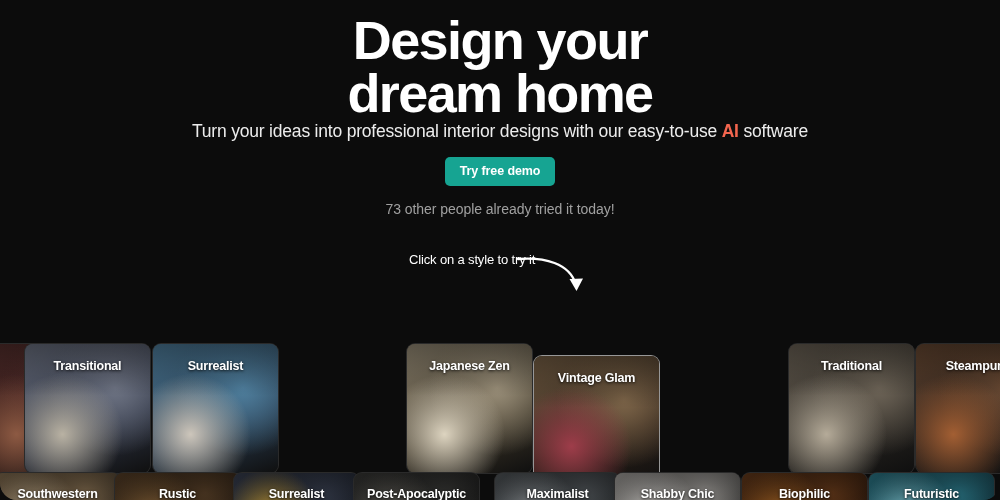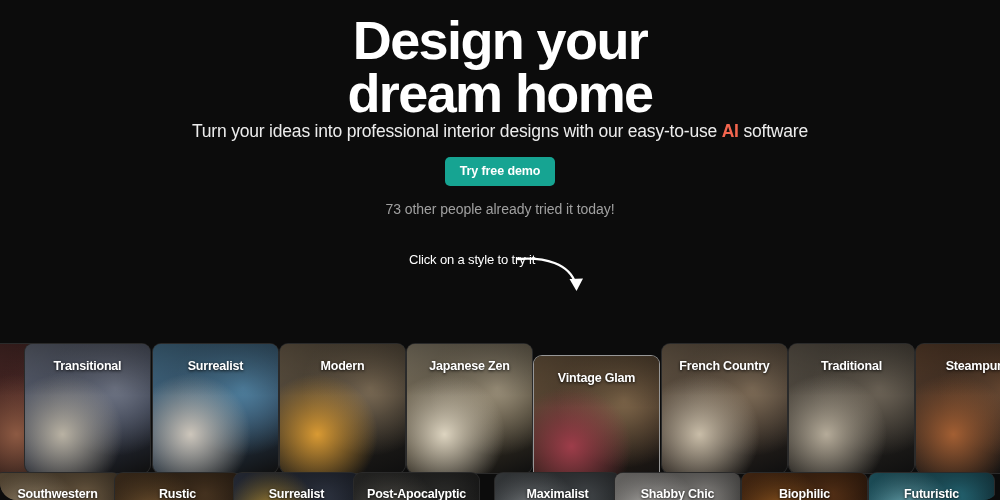--- a/index.html
+++ b/index.html
@@ -151,39 +151,29 @@
         <div class="card" style="left: 24px;">
           <div class="thumb" style="background: radial-gradient(circle at 30% 70%, rgb(185, 178, 163) 0%, rgba(0, 0, 0, 0) 48%), radial-gradient(circle at 72% 34%, rgb(110, 116, 132) 0%, rgba(0, 0, 0, 0) 55%), linear-gradient(160deg, rgb(110, 116, 132) 0%, rgb(43, 49, 64) 62%, rgb(15, 15, 15) 100%);"></div>
           <div class="veil"></div>
           <div class="label">Transitional</div>
         </div>
         <div class="card" style="left: 152px;">
           <div class="thumb" style="background: radial-gradient(circle at 30% 70%, rgb(205, 198, 187) 0%, rgba(0, 0, 0, 0) 48%), radial-gradient(circle at 72% 34%, rgb(79, 127, 158) 0%, rgba(0, 0, 0, 0) 55%), linear-gradient(160deg, rgb(79, 127, 158) 0%, rgb(39, 56, 74) 62%, rgb(15, 15, 15) 100%);"></div>
           <div class="veil"></div>
           <div class="label">Surrealist</div>
         </div>
-        <div class="card" style="left: 279px;">
-          <div class="thumb" style="background: radial-gradient(circle at 30% 70%, rgb(217, 154, 51) 0%, rgba(0, 0, 0, 0) 48%), radial-gradient(circle at 72% 34%, rgb(122, 106, 84) 0%, rgba(0, 0, 0, 0) 55%), linear-gradient(160deg, rgb(122, 106, 84) 0%, rgb(35, 32, 28) 62%, rgb(15, 15, 15) 100%);"></div>
-          <div class="veil"></div>
-          <div class="label">Modern</div>
-        </div>
         <div class="card" style="left: 406px;">
           <div class="thumb" style="background: radial-gradient(circle at 30% 70%, rgb(221, 212, 192) 0%, rgba(0, 0, 0, 0) 48%), radial-gradient(circle at 72% 34%, rgb(154, 143, 121) 0%, rgba(0, 0, 0, 0) 55%), linear-gradient(160deg, rgb(154, 143, 121) 0%, rgb(58, 51, 38) 62%, rgb(15, 15, 15) 100%);"></div>
           <div class="veil"></div>
           <div class="label">Japanese Zen</div>
         </div>
         <div class="card selected" style="left: 533px;">
           <div class="thumb" style="background: radial-gradient(circle at 30% 70%, rgb(158, 61, 74) 0%, rgba(0, 0, 0, 0) 48%), radial-gradient(circle at 72% 34%, rgb(125, 101, 73) 0%, rgba(0, 0, 0, 0) 55%), linear-gradient(160deg, rgb(125, 101, 73) 0%, rgb(43, 32, 24) 62%, rgb(15, 15, 15) 100%);"></div>
           <div class="veil"></div>
           <div class="label">Vintage Glam</div>
-        </div>
-        <div class="card" style="left: 661px;">
-          <div class="thumb" style="background: radial-gradient(circle at 30% 70%, rgb(201, 189, 168) 0%, rgba(0, 0, 0, 0) 48%), radial-gradient(circle at 72% 34%, rgb(126, 108, 87) 0%, rgba(0, 0, 0, 0) 55%), linear-gradient(160deg, rgb(126, 108, 87) 0%, rgb(46, 38, 32) 62%, rgb(15, 15, 15) 100%);"></div>
-          <div class="veil"></div>
-          <div class="label">French Country</div>
         </div>
         <div class="card" style="left: 788px;">
           <div class="thumb" style="background: radial-gradient(circle at 30% 70%, rgb(181, 171, 153) 0%, rgba(0, 0, 0, 0) 48%), radial-gradient(circle at 72% 34%, rgb(109, 100, 87) 0%, rgba(0, 0, 0, 0) 55%), linear-gradient(160deg, rgb(109, 100, 87) 0%, rgb(39, 36, 32) 62%, rgb(15, 15, 15) 100%);"></div>
           <div class="veil"></div>
           <div class="label">Traditional</div>
         </div>
         <div class="card" style="left: 915px;">
           <div class="thumb" style="background: radial-gradient(circle at 30% 70%, rgb(163, 95, 51) 0%, rgba(0, 0, 0, 0) 48%), radial-gradient(circle at 72% 34%, rgb(106, 74, 51) 0%, rgba(0, 0, 0, 0) 55%), linear-gradient(160deg, rgb(106, 74, 51) 0%, rgb(31, 26, 24) 62%, rgb(15, 15, 15) 100%);"></div>
           <div class="veil"></div>
           <div class="label">Steampunk</div>

